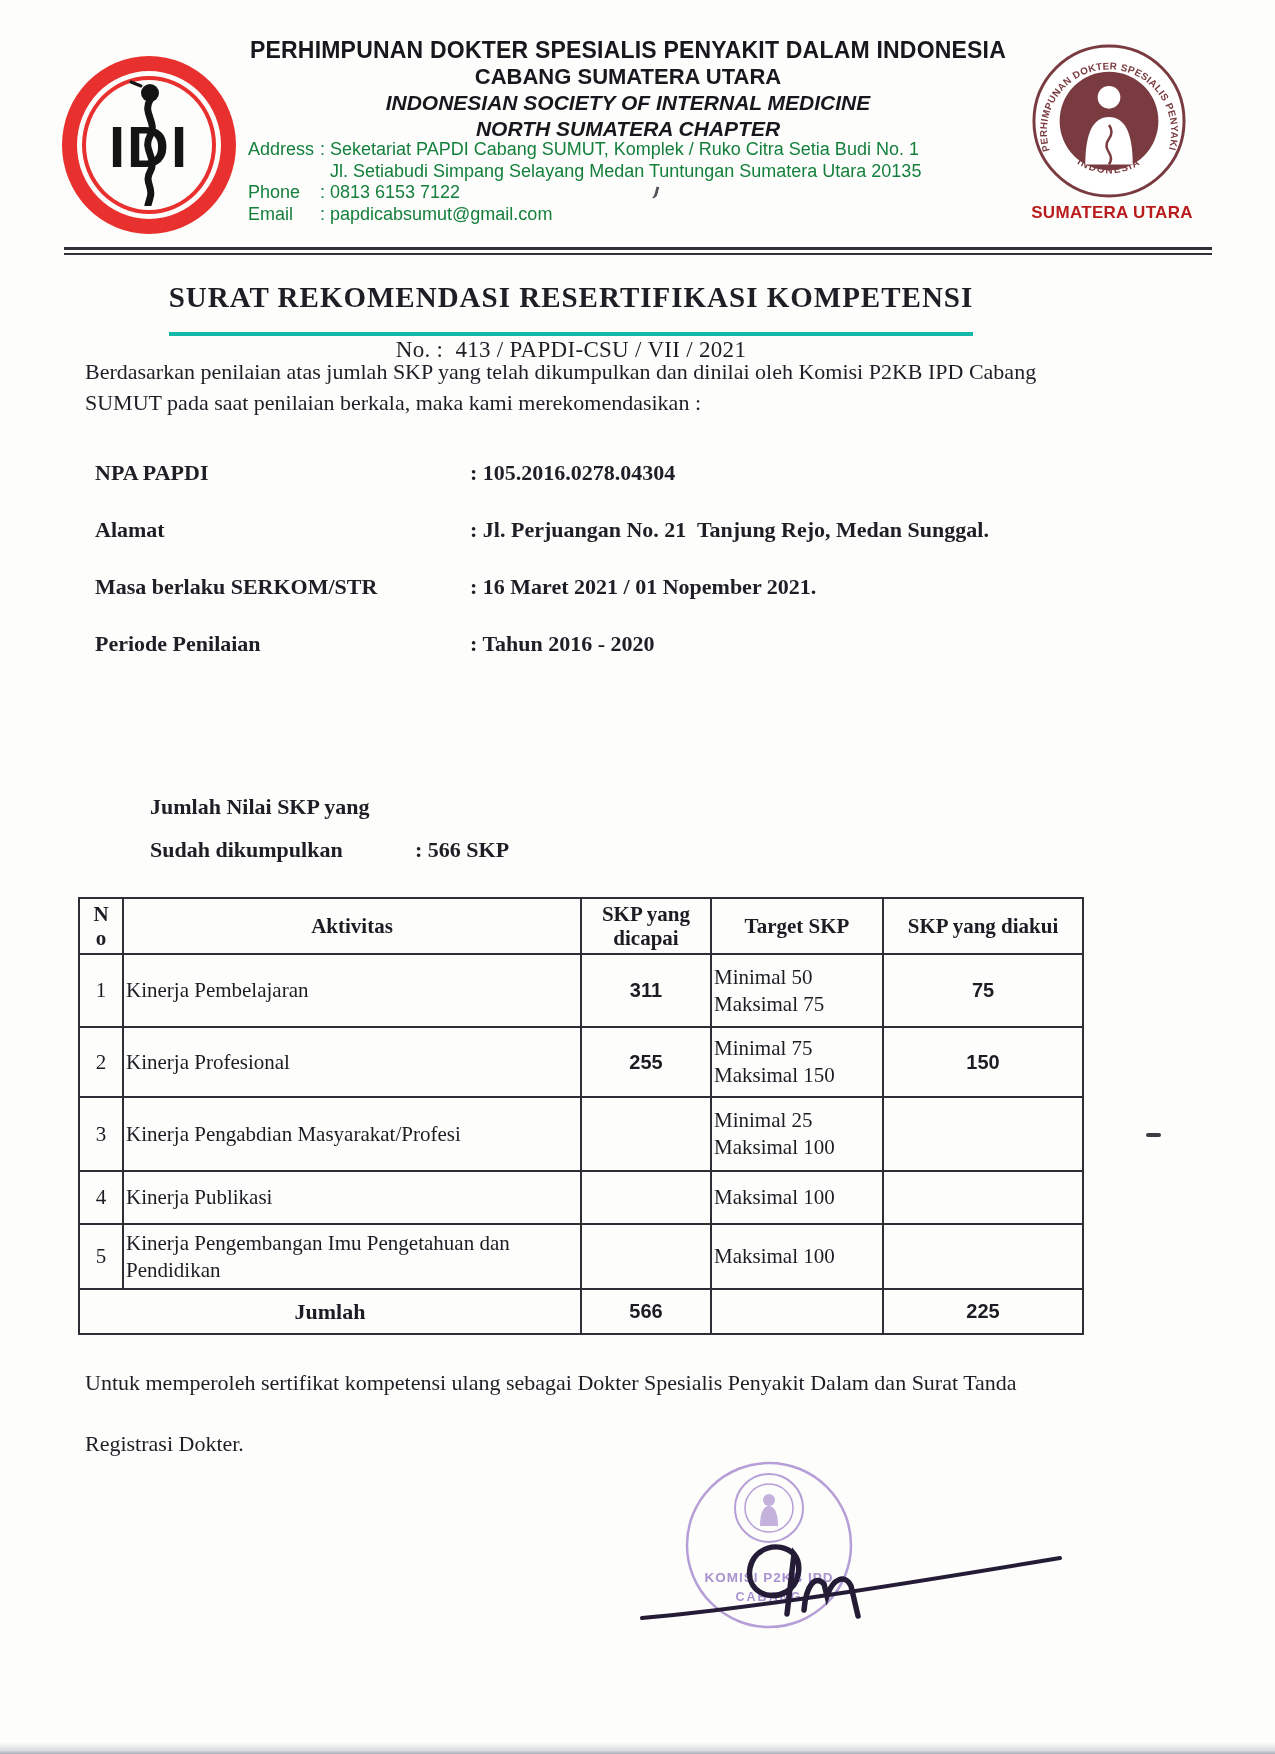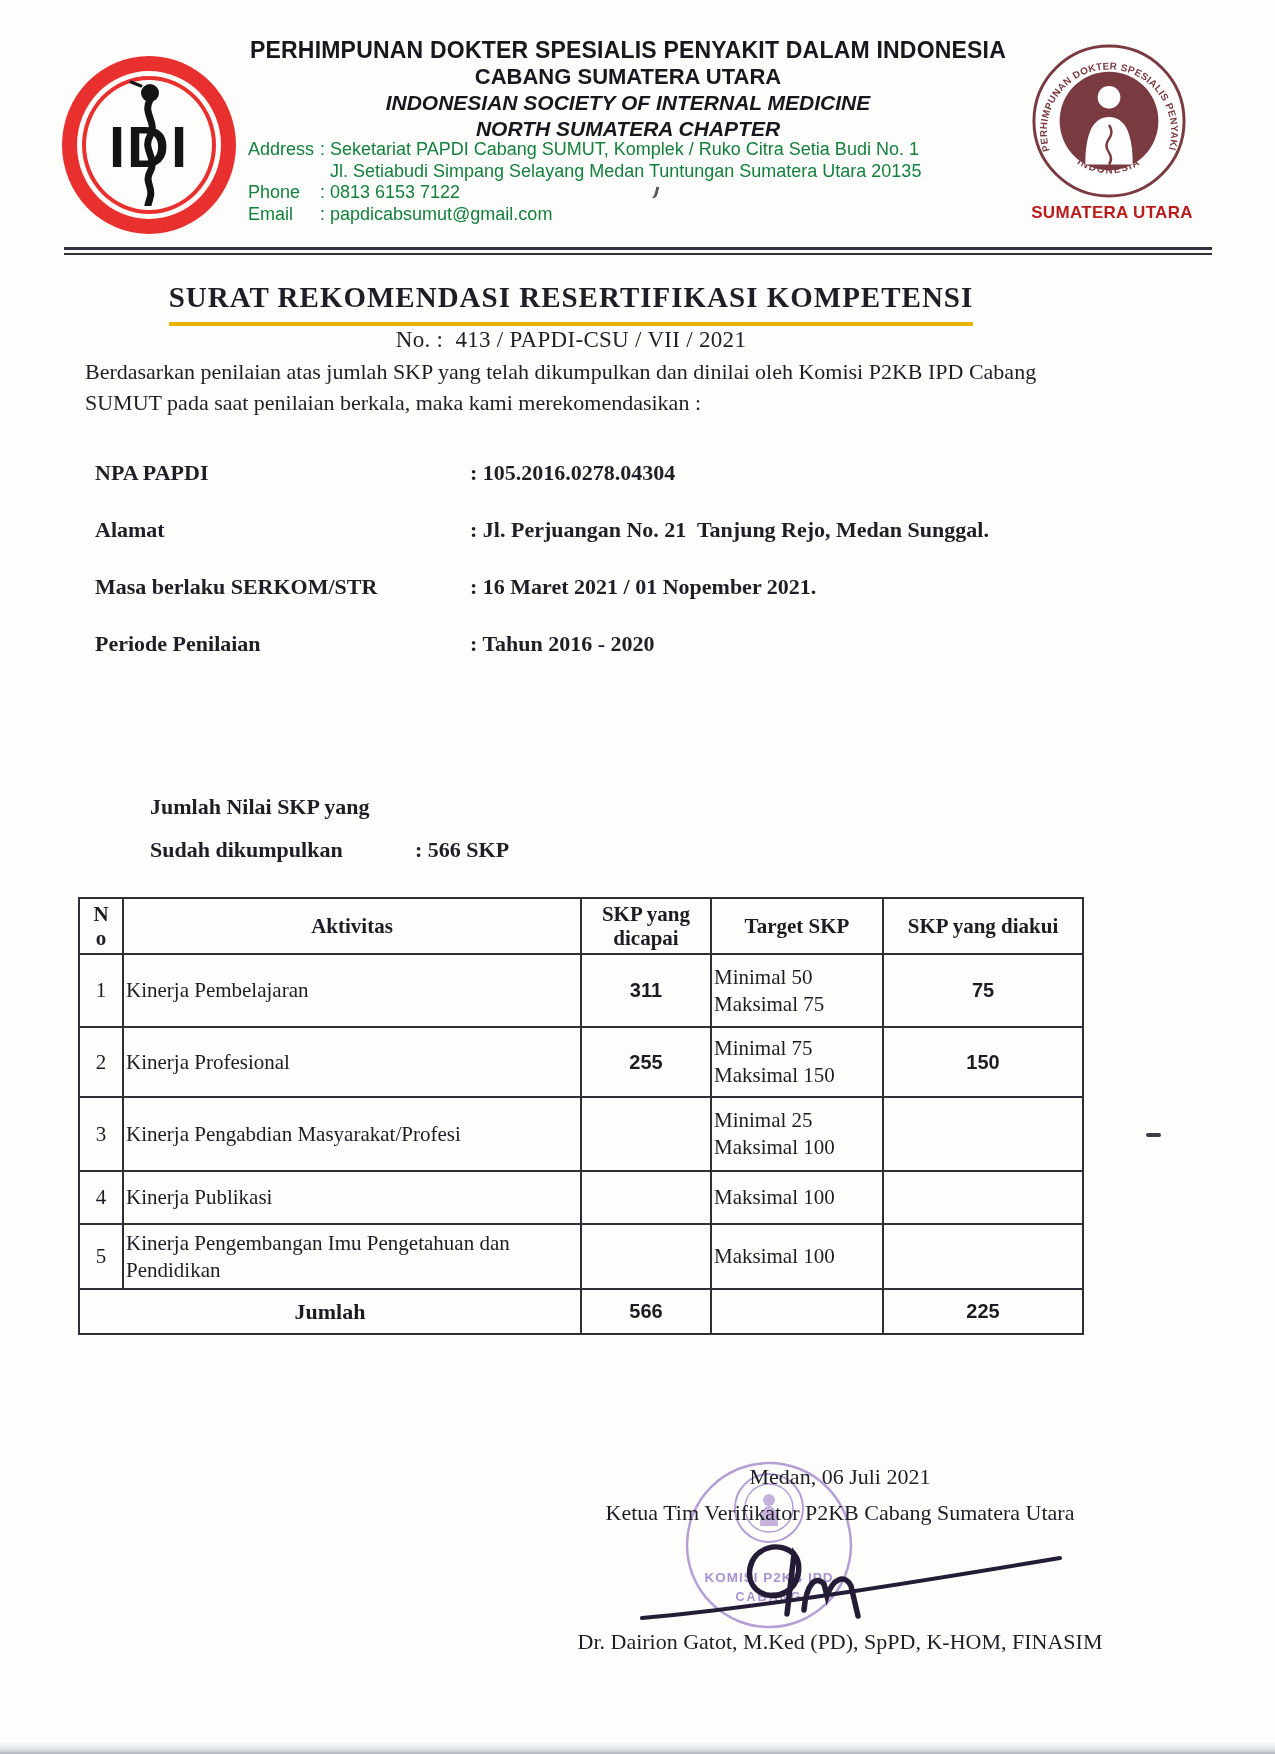--- a/index.html
+++ b/index.html
@@ -33,21 +33,21 @@
   .seal-caption{position:absolute;left:1008px;top:203px;width:208px;text-align:center;
     font-family:"Liberation Sans","DejaVu Sans",sans-serif;font-weight:bold;
     font-size:17px;color:#b91c1c;letter-spacing:.3px}
 
   .double-rule{position:absolute;left:64px;top:247px;width:1148px;height:8px;
     border-top:3px solid #31313c;border-bottom:2px solid #31313c}
 
   
   .title-block{position:absolute;left:85px;top:281px;width:972px;text-align:center}
   .doc-title{display:inline-block;font-size:29px;font-weight:bold;letter-spacing:1px;
-    border-bottom:4px solid #eab308;padding-bottom:8px;line-height:1.15}
+    border-bottom:4px solid #14b8a6;padding-bottom:18px;line-height:1.15}
   .doc-number{margin-top:1px;font-size:23px;font-weight:normal;letter-spacing:.3px}
 
   
   .intro{position:absolute;left:85px;top:356px;width:1110px;font-size:22px}
   .intro .text-line{line-height:31px}
 
   .fields{position:absolute;left:95px;top:444px}
   .field-row{display:flex;height:57px;align-items:center}
   .field-label{width:375px;font-weight:bold;font-size:22px}
   .field-value{font-weight:bold;font-size:22px;white-space:pre}
@@ -264,42 +264,40 @@
         </tr>
         <tr class="total-row">
           <td class="cell-total-label" colspan="2">Jumlah</td>
           <td class="cell-num">566</td>
           <td class="cell-target"></td>
           <td class="cell-num">225</td>
         </tr>
       </tbody>
   </table>
 
+  <div class="closing">
+      <div class="closing-line">Untuk memperoleh sertifikat kompetensi ulang sebagai Dokter Spesialis Penyakit Dalam dan Surat Tanda</div>
+      <div class="closing-line">Registrasi Dokter.</div>
+    </div>
 
   <div class="stamp">
     <svg width="174" height="178" viewBox="0 0 174 178">
       <circle cx="87" cy="89" r="82" stroke="var(--stamp-purple,#a98fd0)" stroke-width="2.5" fill="none"></circle>
       <circle cx="87" cy="52" r="34" stroke="var(--stamp-purple,#a98fd0)" stroke-width="2" fill="none"></circle>
       <circle cx="87" cy="52" r="24" stroke="var(--stamp-purple,#a98fd0)" stroke-width="1.5" fill="none"></circle>
       <circle cx="87" cy="44" r="6" fill="var(--stamp-purple,#a98fd0)" opacity="0.8"></circle>
       <path d="M78 70 C 78 56 82 50 87 50 C 92 50 96 56 96 70 Z" fill="var(--stamp-purple,#a98fd0)" opacity="0.8"></path>
     </svg>
     <div class="stamp-text1">KOMISI P2KB IPD</div>
     <div class="stamp-text2">CABANG</div>
   </div>
 
   <svg class="signature" width="470" height="104" viewBox="0 0 470 104">
     <path d="M44 94 C 160 84 330 56 462 34" stroke="#241c36" stroke-width="4" fill="none" stroke-linecap="round"></path>
     <path d="M196 30 C 180 16 156 24 152 44 C 148 66 170 78 188 68 C 202 60 204 40 196 30 L 189 90" stroke="#241c36" stroke-width="5.5" fill="none" stroke-linecap="round"></path>
     <path d="M206 86 C 208 62 217 50 226 60 L 229 72 C 235 54 247 50 253 62 L 260 92" stroke="#241c36" stroke-width="5.5" fill="none" stroke-linecap="round"></path>
   </svg>
 
-  <div class="sig-block">
-    <div class="sig-place-date">Medan, 06 Juli 2021</div>
-    <div class="sig-role">Ketua Tim Verifikator P2KB Cabang Sumatera Utara</div>
-    <div class="sig-space"></div>
-    <div class="sig-name">Dr. Dairion Gatot, M.Ked (PD), SpPD, K-HOM, FINASIM</div>
-  </div>
 
   <div class="artifact-dash"></div>
   <div class="artifact-mark"></div>
   <div class="scan-bottom"></div>
 </div>
 
 </body></html>

